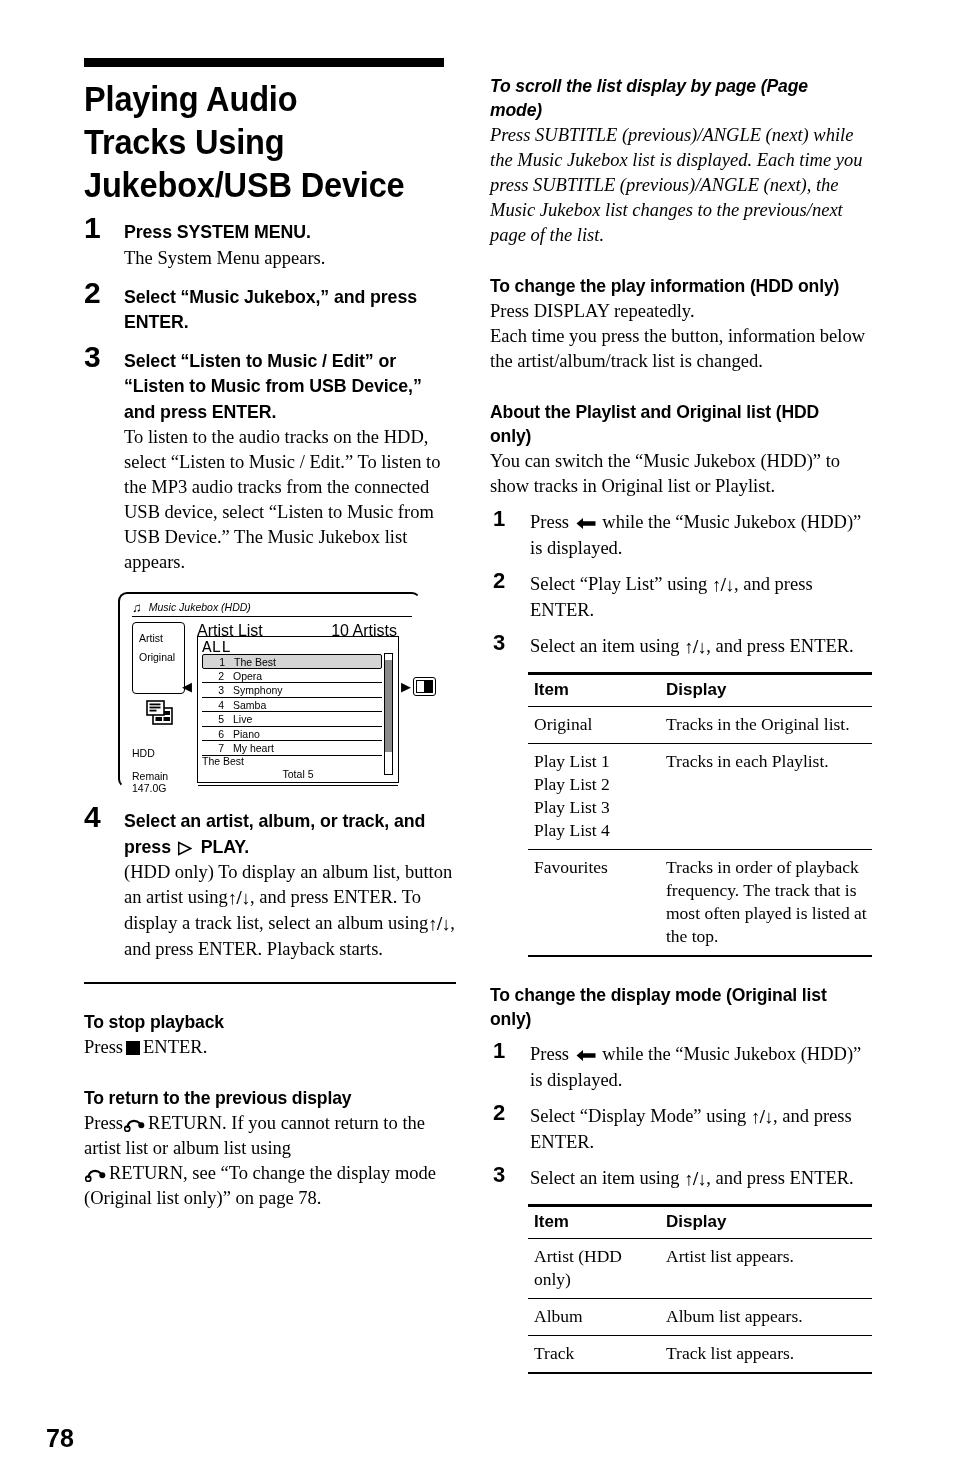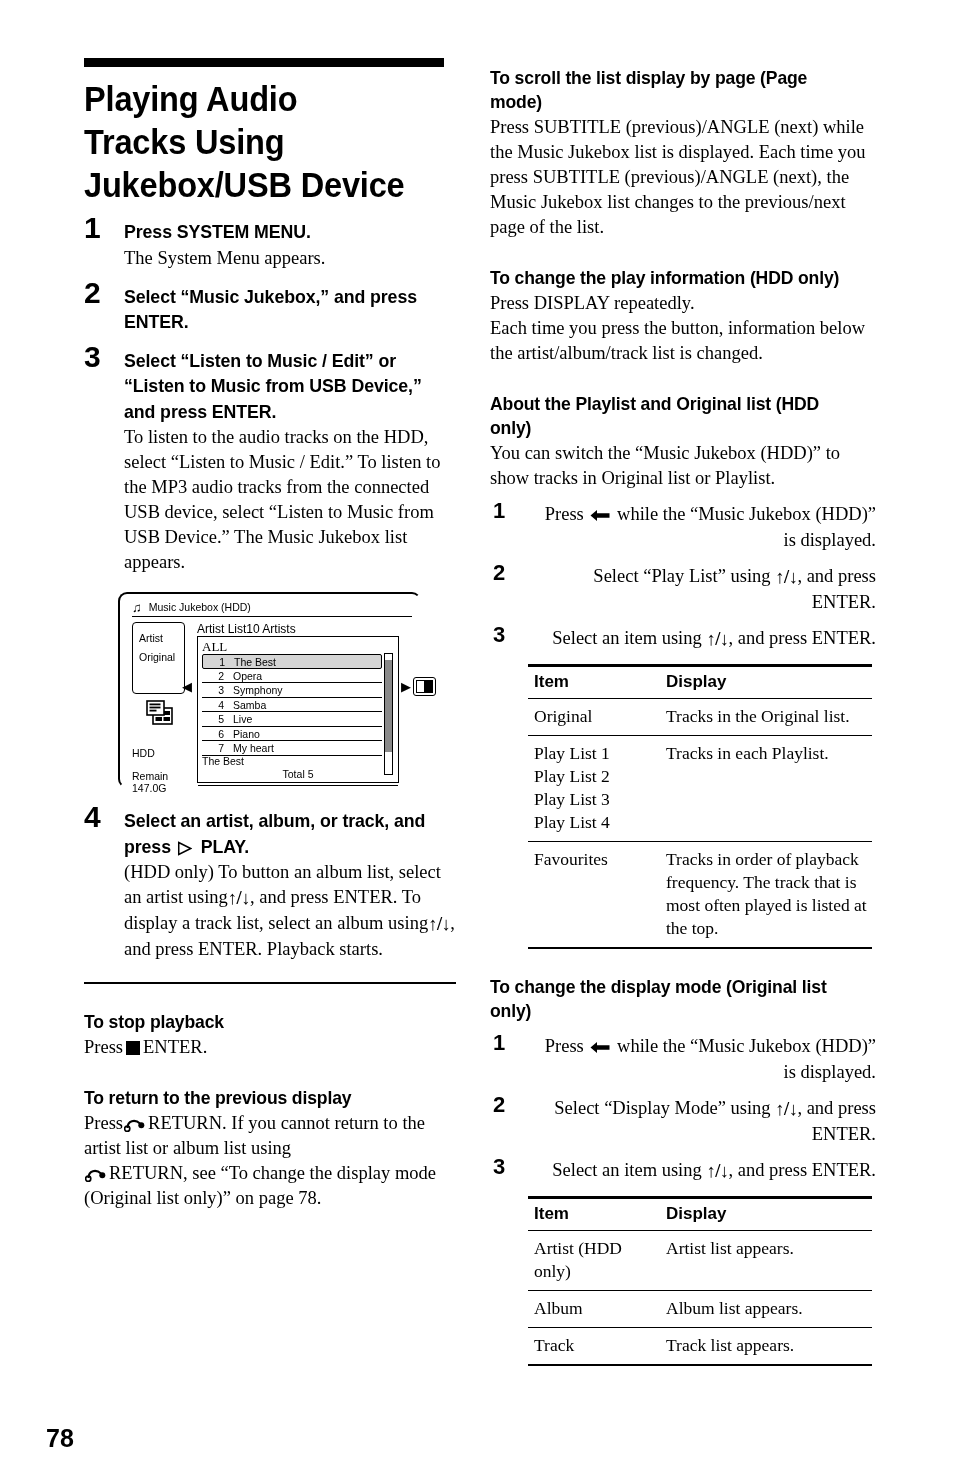--- a/index.html
+++ b/index.html
@@ -101,36 +101,35 @@
     font-family: "Liberation Sans Narrow", "Liberation Sans", sans-serif;
     font-weight: bold;
     font-size: 22px;
     line-height: 24px;
   }
   .substep .body {
     font-family: "Liberation Serif", serif;
     font-size: 18.5px;
     line-height: 25px;
     display: block;
-    text-align: right;
   }
 
   
   h2.sect {
     font-family: "Liberation Sans Narrow", "Liberation Sans", sans-serif;
     font-weight: bold;
     font-size: 18.5px;
     line-height: 24px;
     letter-spacing: -0.15px;
     margin: 0 0 1px 0;
     transform: scaleX(0.95);
     transform-origin: left top;
   }
   .sect-block { margin-top: 26px; }
-  .sect-block.first { margin-top: 8px; }
+  .sect-block.first { margin-top: 16px; font-style: italic; }
   p.para {
     font-family: "Liberation Serif", serif;
     font-size: 18.5px;
     line-height: 25px;
     margin: 0;
   }
 
   .hr-thin {
     width: 372px;
     height: 1.5px;
@@ -222,20 +221,21 @@
   .fig-inner { position: absolute; left: 0; top: 0; right: 0; bottom: 0; }
   .fig-titlebar {
     position: absolute;
     left: 14px; top: 9px;
     width: 280px;
     font-family: "Liberation Sans Narrow", "Liberation Sans", sans-serif;
     font-size: 10.5px;
     border-bottom: 1.2px solid #000;
     padding-bottom: 3px;
     white-space: nowrap;
+    font-style: italic;
   }
   .fig-note-icon {
     display: inline-block;
     font-size: 13px;
     line-height: 10px;
     position: relative;
     top: 1px;
     margin-right: 7px;
   }
   .fig-leftbox {
@@ -267,36 +267,37 @@
     left: 14px; top: 178px;
     font-family: Liberation Sans, sans-serif;
     font-size: 10.5px;
     line-height: 12px;
   }
   .fig-listhdr {
     position: absolute;
     left: 79px; top: 30px;
     width: 200px;
     font-family: "Liberation Sans Narrow", "Liberation Sans", sans-serif;
-    font-size: 12px;
+    font-size: 16px;
     display: flex;
+    justify-content: space-between;
   }
   .fig-listbox {
     position: absolute;
     left: 79px; top: 44px;
     width: 202px;
     height: 147px;
     border: 1.4px solid #000;
     box-sizing: border-box;
   }
   .fig-all {
     position: absolute;
     left: 4px; top: 2px;
-    font-family: Liberation Serif, serif;
-    font-size: 13px;
+    font-family: Liberation Mono, monospace;
+    font-size: 16px;
   }
   .fig-rows {
     position: absolute;
     left: 4px; top: 17px;
     width: 180px;
   }
   .fig-row {
     height: 14.5px;
     border-bottom: 1.2px solid #000;
     font-family: "Liberation Sans Narrow", "Liberation Sans", sans-serif;
@@ -504,21 +505,21 @@
       <span class="lead">
         <span>Select an artist, album, or track, and press</span>
         <span class="g g-play-outline">
           <svg width="15" height="15" viewBox="0 0 15 15">
               <path d="M1 1.5 L13.5 7.5 L1 13.5 Z" fill="none" stroke="#000" stroke-width="1.6" stroke-linejoin="miter"></path>
             </svg>
         </span>
         <span>PLAY.</span>
       </span>
       <span class="body">
-        <span>(HDD only) To button an album list, select an artist using</span><span class="g g-updown">↑/↓</span><span>, and press ENTER.</span>
+        <span>(HDD only) To display an album list, button an artist using</span><span class="g g-updown">↑/↓</span><span>, and press ENTER.</span>
         <span>To display a track list, select an album using</span><span class="g g-updown">↑/↓</span><span>, and press ENTER.</span>
         <span>Playback starts.</span>
       </span>
     </div>
 
     <div class="hr-thin"></div>
 
     <div class="sect-block">
       <h2 class="sect">To stop playback</h2>
       <p class="para"><span>Press</span><span class="g g-stop"></span><span>ENTER.</span></p>

